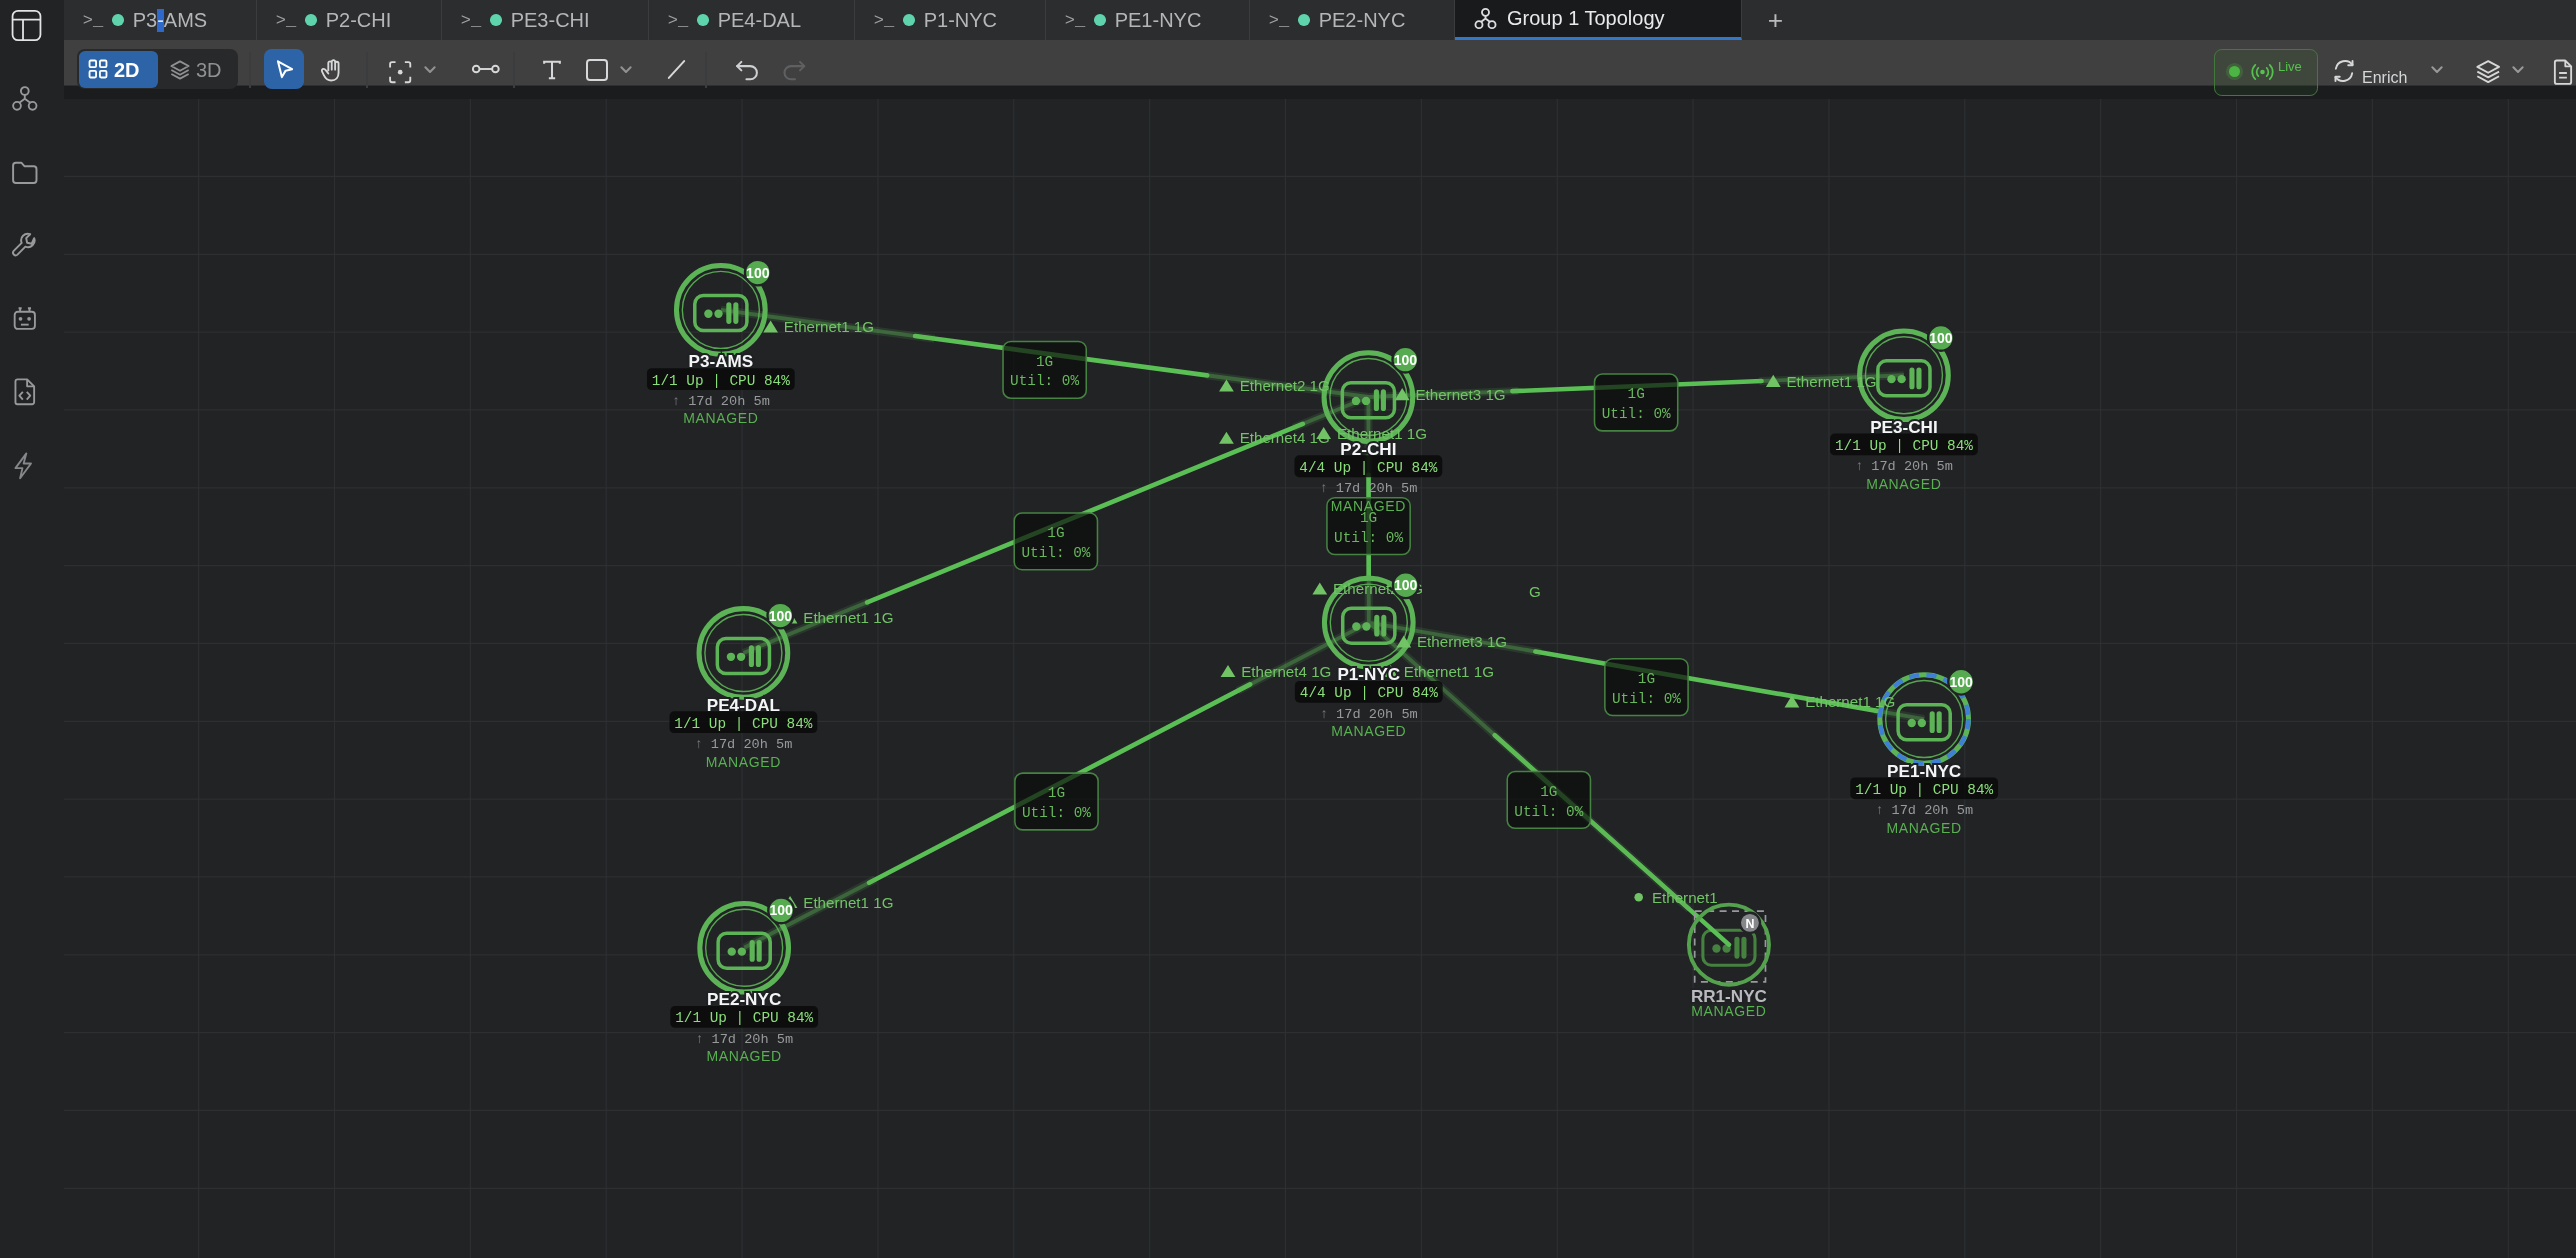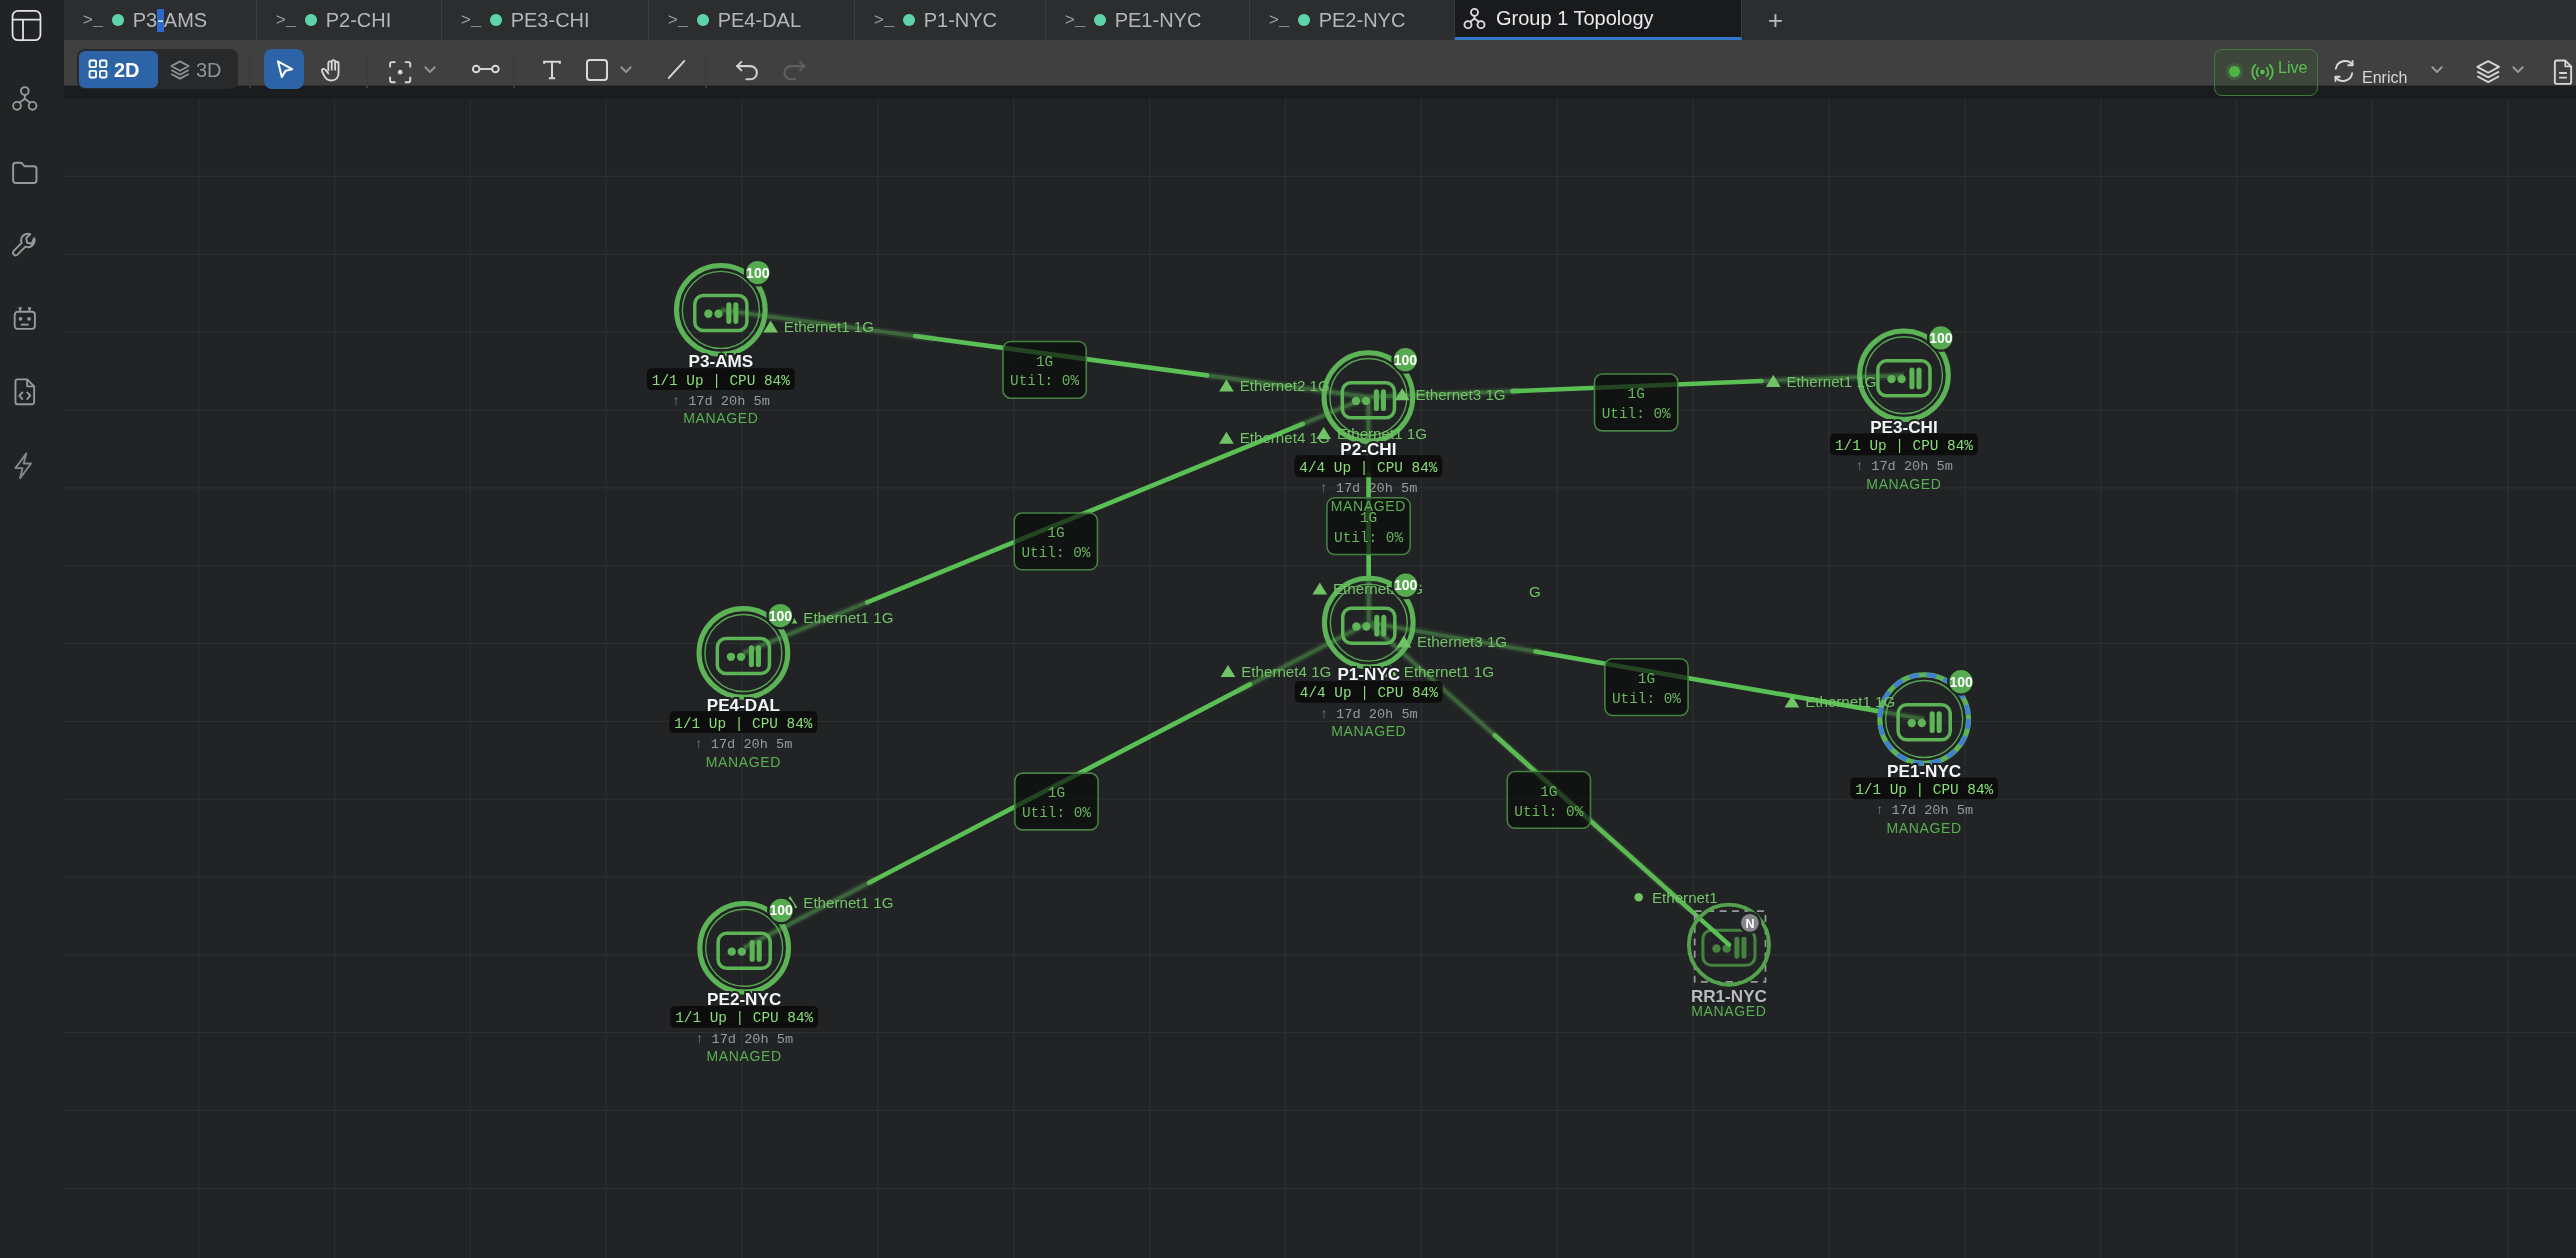--- a/index.html
+++ b/index.html
@@ -1,21 +1,21 @@
 <!DOCTYPE html>
 <html style="font-size:12.4px"><head><meta charset="utf-8"><style>
 * { margin:0; padding:0; box-sizing:border-box; }
 html,body { width:2576px; height:1258px; background:#1b1c1e; overflow:hidden;
   font-family:"Liberation Sans", sans-serif; }
 .abs { position:absolute; }
 #tabbar { position:absolute; left:64px; top:0; width:2512px; height:40px;
   background:#2b2d2f; display:flex; }
 .tab { height:40px; display:flex; align-items:center; justify-content:flex-start; padding-left:18.7px;
   border-right:1.6px solid #3a3c3e; font-size:20px; color:#b4b6b8; flex:none; }
-.tab.active { padding-left:8px; background:#191a1c; border-bottom:3.1px solid #3277c9; border-right:1.6px solid #3a3c3e; }
+.tab.active { padding-left:19px; background:#191a1c; border-bottom:3.1px solid #3277c9; border-right:1.6px solid #3a3c3e; }
 .term { font-family:"Liberation Mono", monospace; font-size:17px; color:#9fa1a3; margin-right:9.3px; }
 .dot { width:11.7px; height:11.7px; border-radius:50%; background:#5fd3ac; margin-right:8.6px; flex:none; }
 .caret { background:#2e68c8; color:#dce6f5; }
 .plustab { width:67px; height:40px; display:flex; align-items:center; justify-content:center;
   font-size:26.4px; color:#b8babc; }
 #toolbar { position:absolute; left:0; top:40px; width:2576px;
   height:46px; background:#404040; border-bottom:1.6px solid #2d2f31; }
 #leftcol { position:absolute; left:0; top:0; width:64px; height:1258px; background:#212324; }
 </style></head>
 <body>
@@ -145,21 +145,21 @@
     </svg>
     <div class="abs" style="left:2214px;top:8.6px;width:104px;height:47px;border:1.6px solid #41793c;border-radius:7.8px;background:rgba(60,120,50,0.13)"></div>
     <div class="abs" style="left:2229px;top:26.4px;width:11px;height:11px;border-radius:50%;background:#4cb544;box-shadow:0 0 0 3.1px rgba(76,181,68,0.22)"></div>
     <svg class="abs" style="left:2251px;top:22px" width="23" height="20" viewBox="0 0 32 28">
       <g fill="none" stroke="#55c24d" stroke-width="2.4" stroke-linecap="round">
         <circle cx="16" cy="14" r="3.2" fill="#55c24d" stroke="none"></circle>
         <path d="M10.2 8.2a8.2 8.2 0 0 0 0 11.6M21.8 8.2a8.2 8.2 0 0 1 0 11.6"></path>
         <path d="M5.9 3.9a14.3 14.3 0 0 0 0 20.2M26.1 3.9a14.3 14.3 0 0 1 0 20.2"></path>
       </g>
     </svg>
-    <div class="abs" style="left:2278px;top:19.4px;font-size:16px;color:#55c24d">Live</div>
+    <div class="abs" style="left:2278px;top:19.4px;font-size:13px;color:#55c24d">Live</div>
     <svg class="abs" style="left:2332px;top:19.4px" width="24" height="24" viewBox="0 0 31 31">
       <g fill="none" stroke="#d6d7d9" stroke-width="2.5" stroke-linecap="round" stroke-linejoin="round">
         <path d="M26.5 7.5A12 12 0 0 0 5 12.5M4.5 23.5A12 12 0 0 0 26 18.5"></path>
         <path d="M26.5 2.5v5.5H21M4.5 28.5V23h5.5"></path>
       </g>
     </svg>
     <div class="abs" style="left:2362px;top:29px;font-size:16px;color:#d6d7d9">Enrich</div>
     <svg class="abs" style="left:2430px;top:25px" width="14" height="9.3" viewBox="0 0 18 12">
       <path d="M3 3l6 6 6-6" stroke="#97999b" stroke-width="2.6" fill="none" stroke-linecap="round" stroke-linejoin="round"></path>
     </svg>

